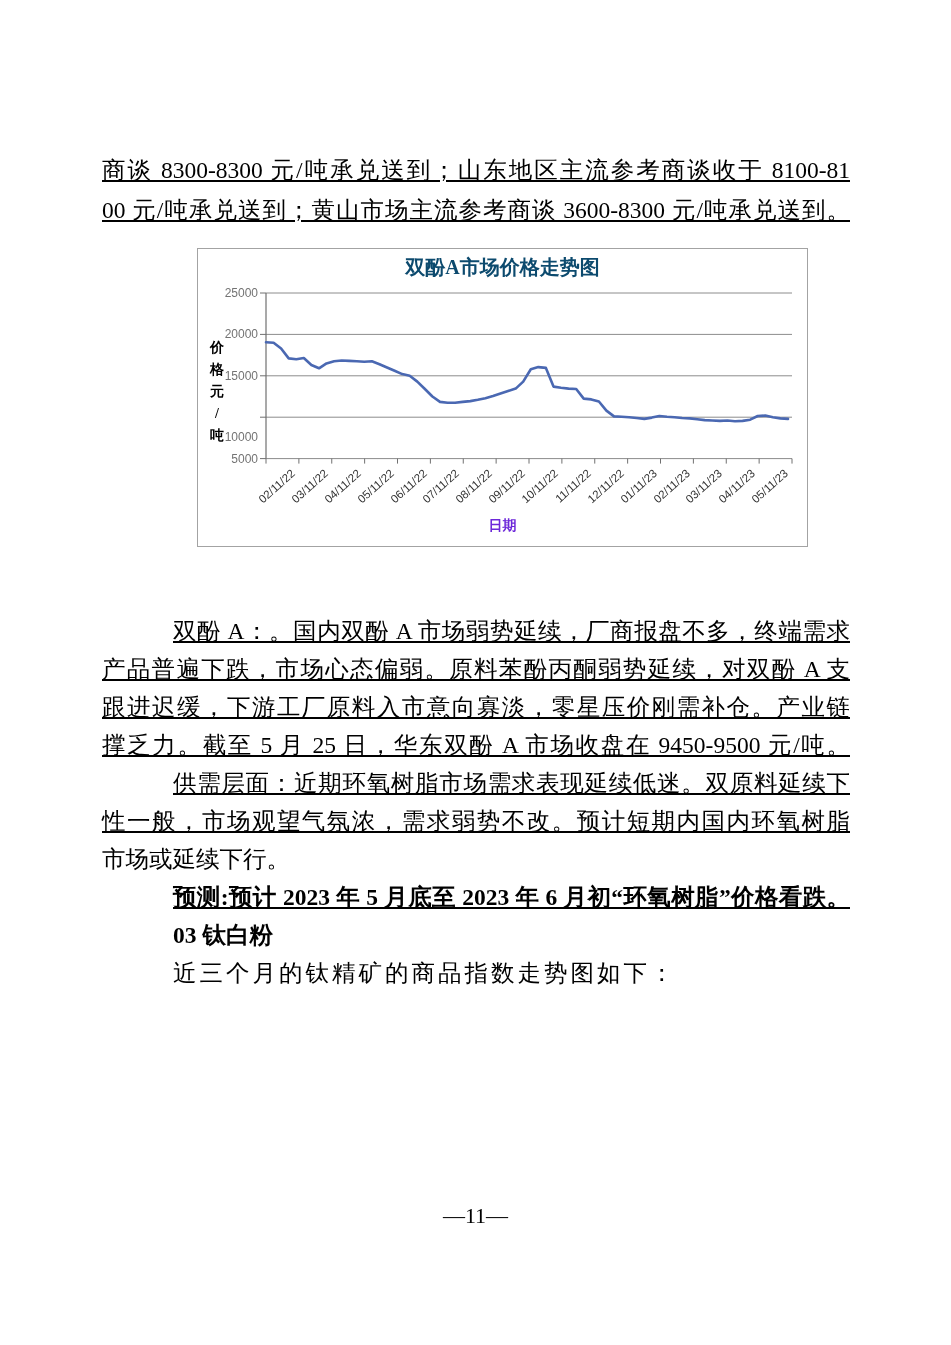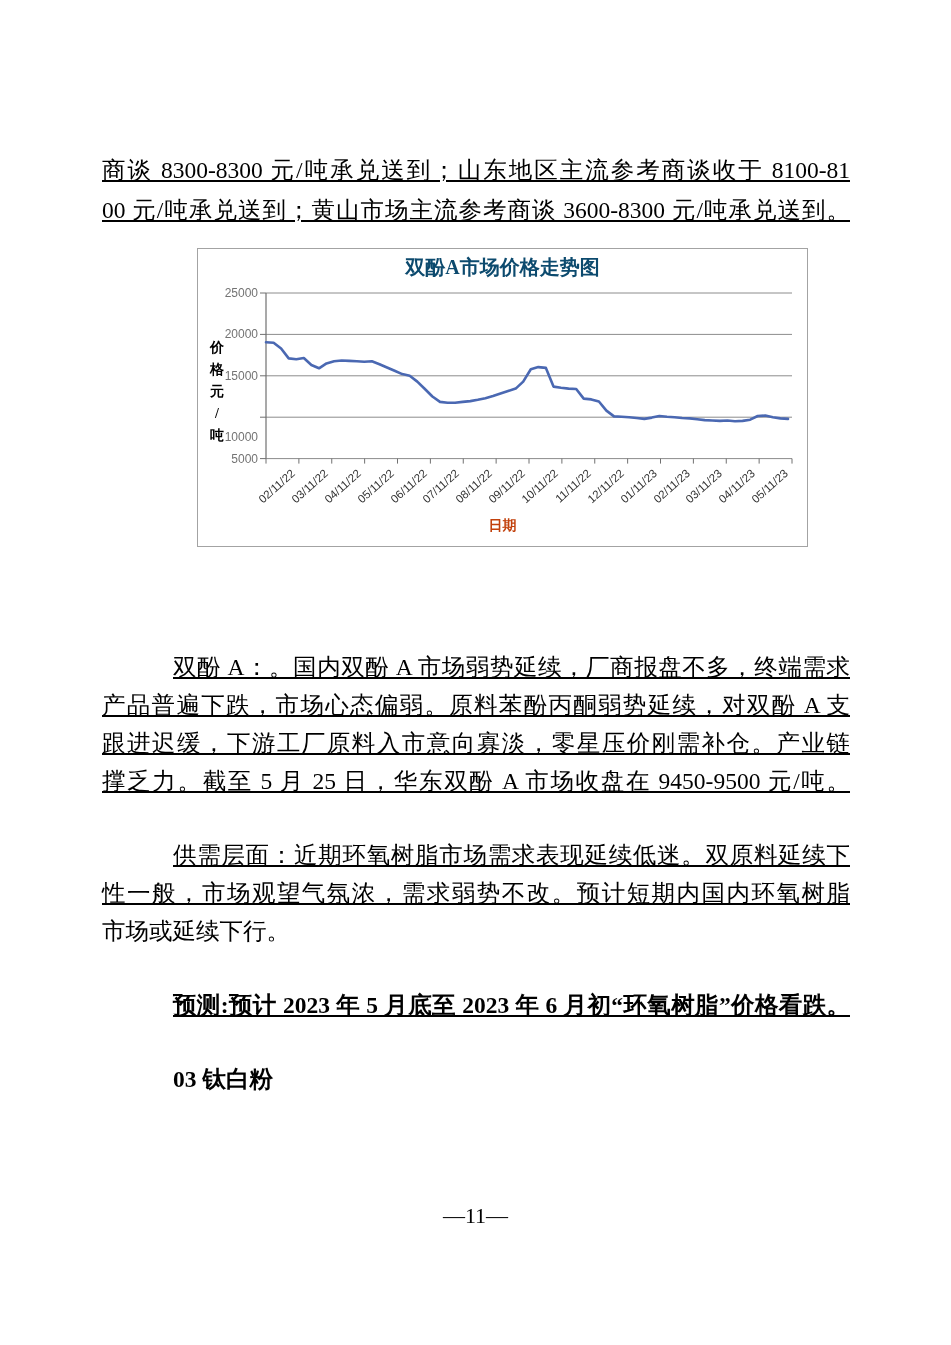--- a/index.html
+++ b/index.html
@@ -41,30 +41,30 @@
     font-size:12px;color:#737373;line-height:14px;
   }
   .xtick{
     position:absolute;white-space:nowrap;
     font-size:11.5px;color:#333;
     transform-origin:0 0;
     transform:rotate(-42deg) translateX(-100%);
   }
   .x-axis-title{
     position:absolute;left:0;top:268px;width:100%;text-align:center;
-    font-size:14px;font-weight:bold;color:#c2410c;
+    font-size:14px;font-weight:bold;color:#6d28d9;
     font-family:"Liberation Serif","DejaVu Serif",serif;
   }
   
   .body-text{
     position:absolute;left:102px;top:612px;width:748px;
     font-size:23.5px;line-height:38px;
   }
   .line{width:748px;box-sizing:border-box;}
-  .indent{padding-left:71px;margin-top:36px;}
+  .indent{padding-left:71px;}
   .bold{font-weight:bold;}
   .spaced{letter-spacing:3px;}
   
   .page-number{
     position:absolute;left:0;top:1203px;width:100%;
     text-align:center;font-size:22px;
   }
 </style>
 </head>
 <body>
@@ -147,17 +147,18 @@
   <div class="body-text">
     <div class="line indent j">双酚 A：。国内双酚 A 市场弱势延续，厂商报盘不多，终端需求</div>
     <div class="line j">产品普遍下跌，市场心态偏弱。原料苯酚丙酮弱势延续，对双酚 A 支</div>
     <div class="line j">跟进迟缓，下游工厂原料入市意向寡淡，零星压价刚需补仓。产业链</div>
     <div class="line j">撑乏力。截至 5 月 25 日，华东双酚 A 市场收盘在 9450-9500 元/吨。</div>
     <div class="line indent j">供需层面：近期环氧树脂市场需求表现延续低迷。双原料延续下</div>
     <div class="line j">性一般，市场观望气氛浓，需求弱势不改。预计短期内国内环氧树脂</div>
     <div class="line">市场或延续下行。</div>
     <div class="line indent bold j">预测:预计 2023 年 5 月底至 2023 年 6 月初“环氧树脂”价格看跌。</div>
     <div class="line indent bold">03 钛白粉</div>
+    <div class="line indent spaced">近三个月的钛精矿的商品指数走势图如下：</div>
   </div>
 
   <div class="page-number">—11—</div>
 
 </div>
 
 </body></html>

